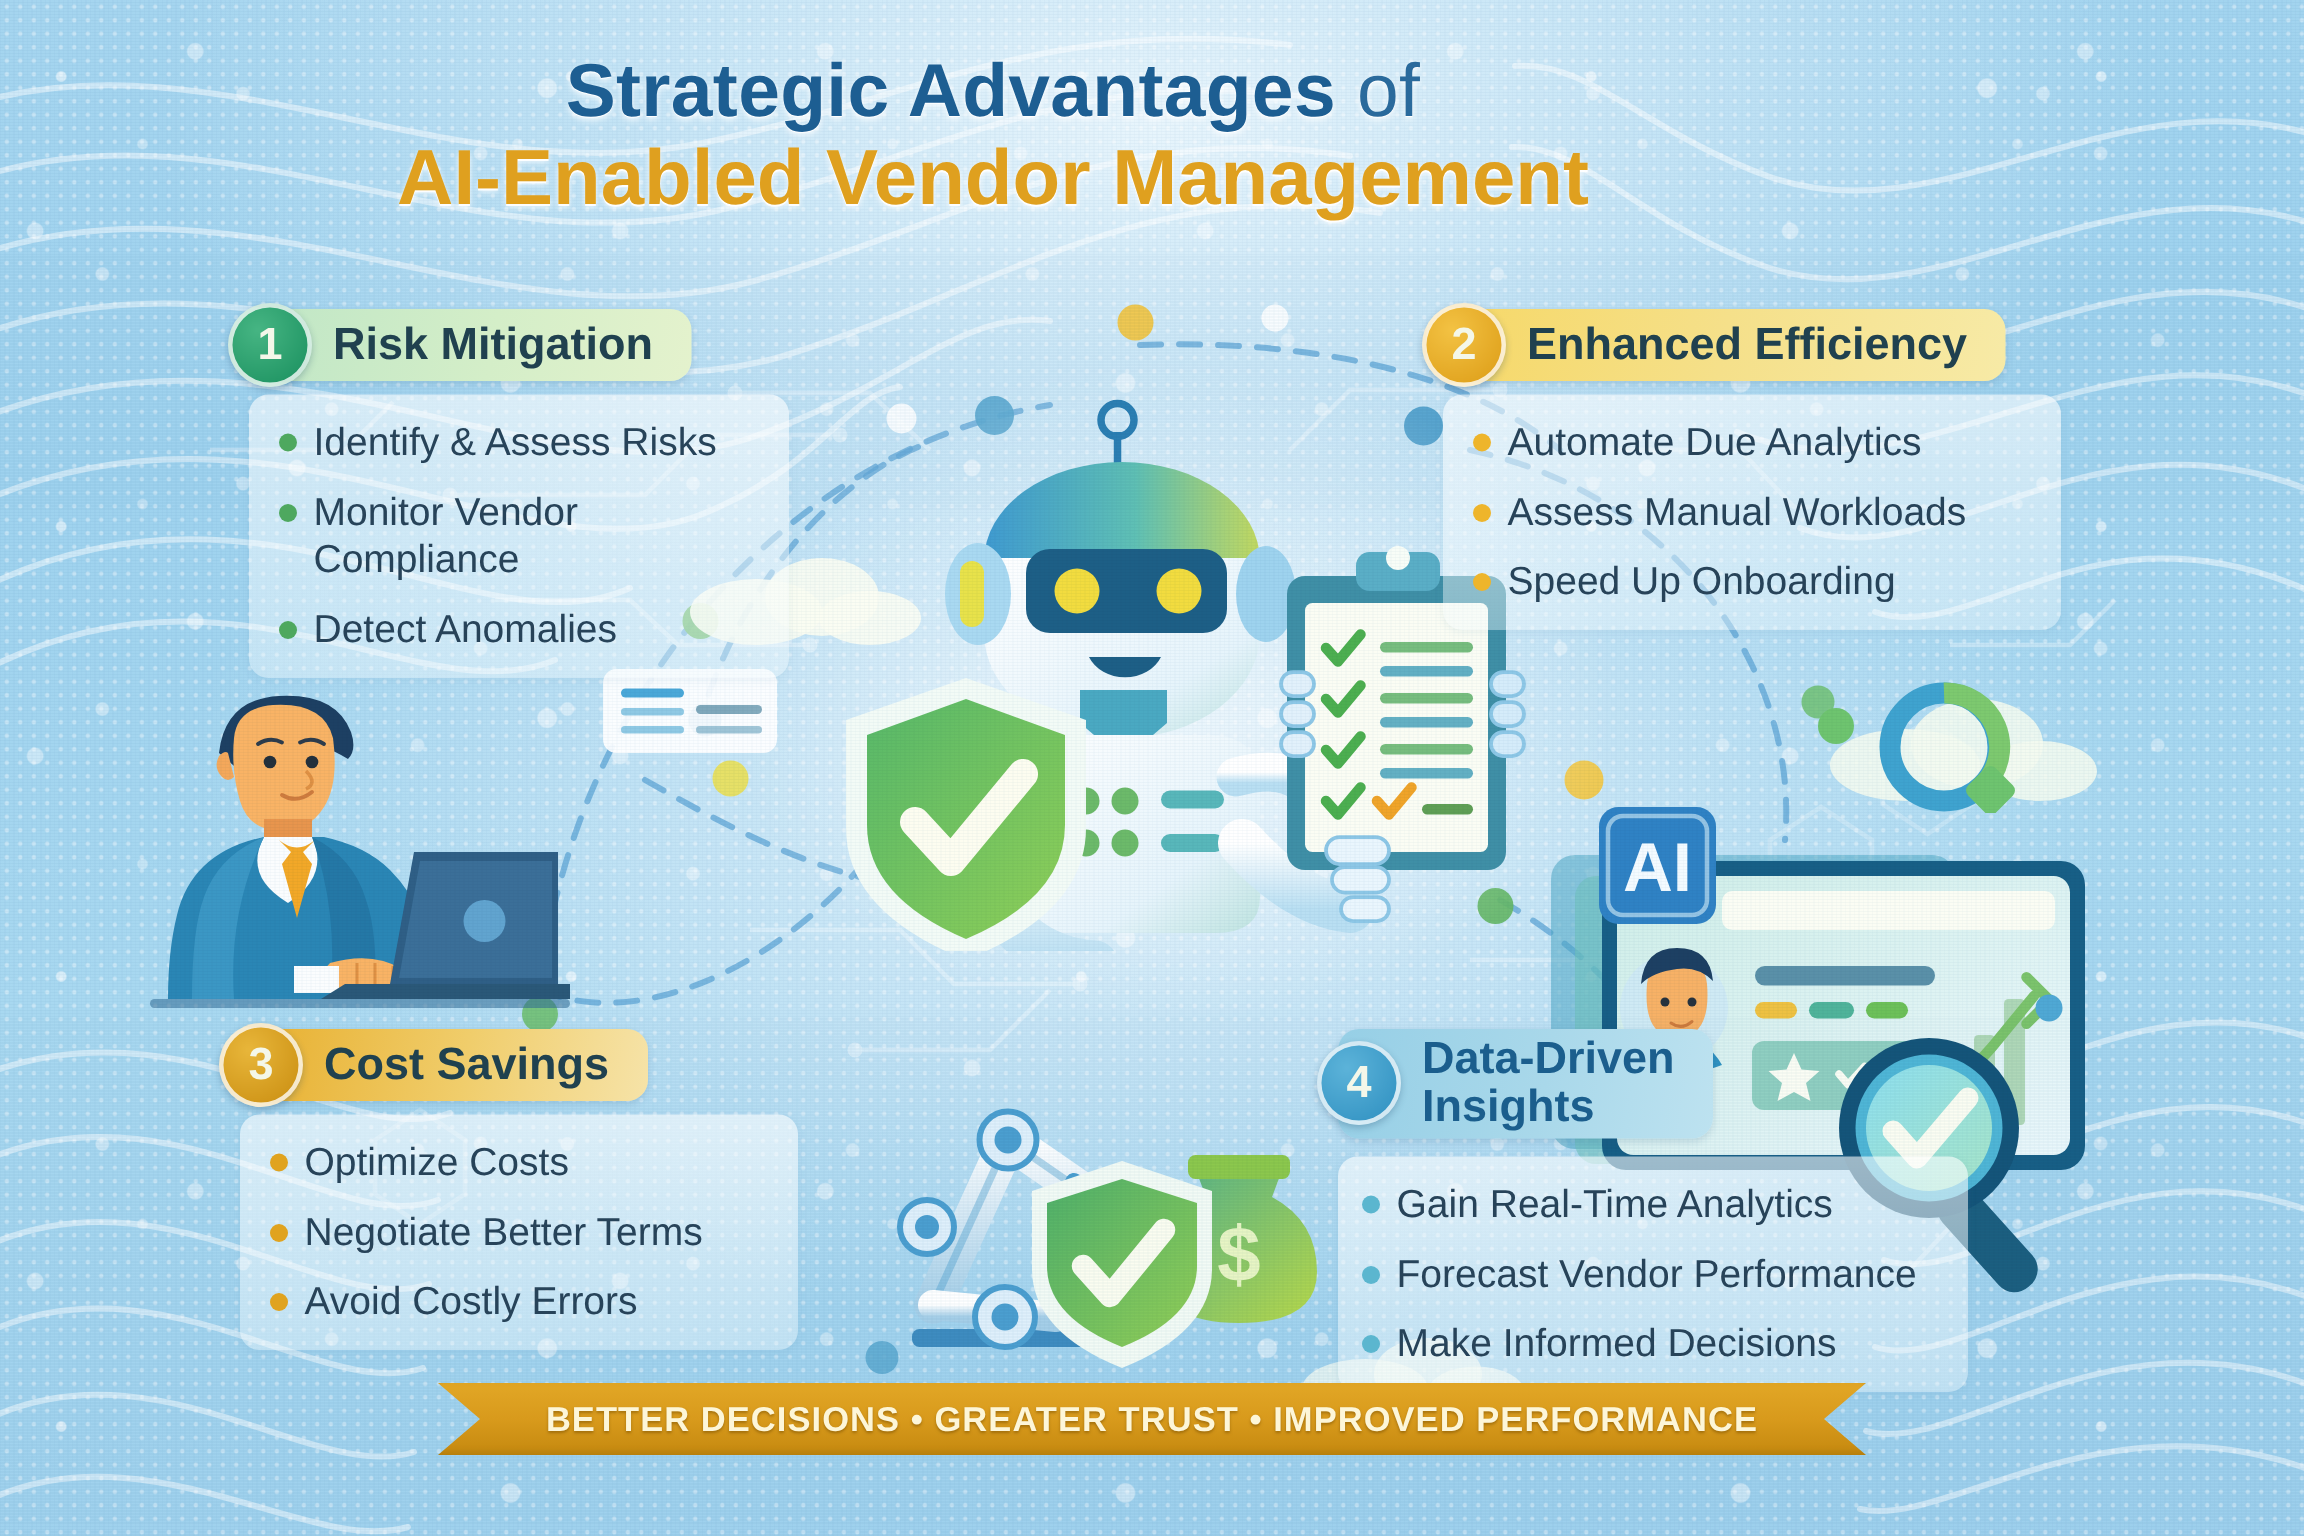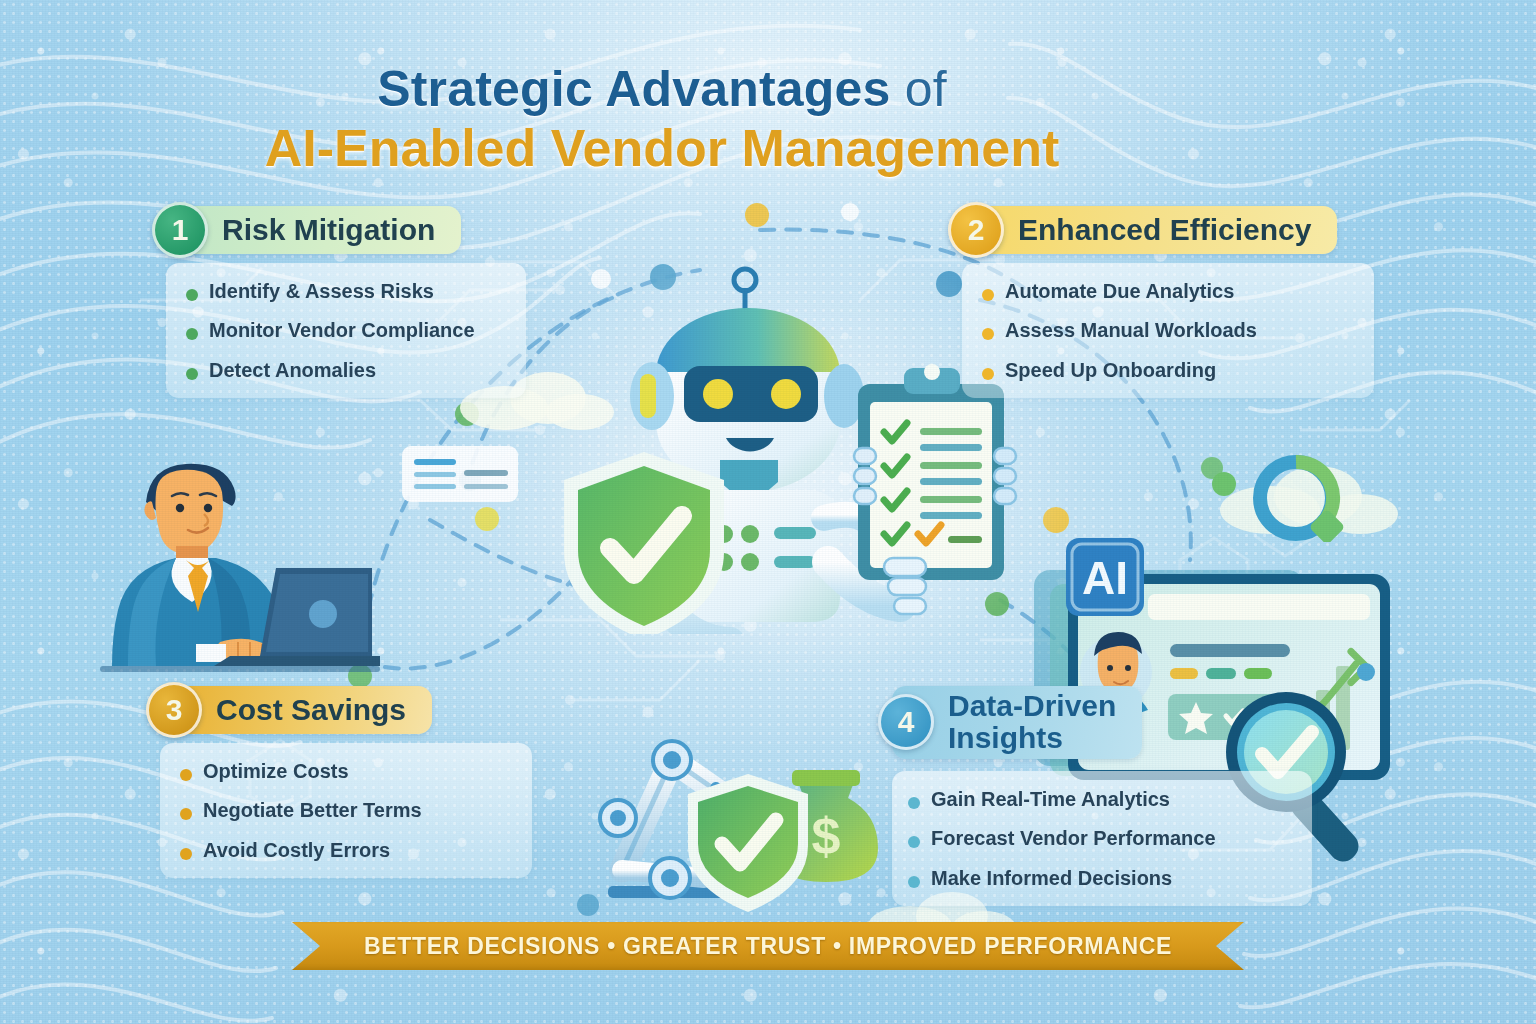--- a/index.html
+++ b/index.html
@@ -49,21 +49,21 @@
       repeating-linear-gradient(0deg, rgba(90,140,175,.30) 0 1px, rgba(255,255,255,0) 1px 2px),
       repeating-linear-gradient(90deg, rgba(90,140,175,.22) 0 1px, rgba(255,255,255,0) 1px 3px);
   }
   .glow-center{
     position:absolute;left:470px;top:230px;width:620px;height:460px;
     background:radial-gradient(ellipse at center, rgba(255,255,255,.55) 0%, rgba(255,255,255,0) 68%);
     pointer-events:none;
   }
 
   
-  .title-wrap{position:absolute;left:0;top:32px;width:1324px;text-align:center;margin-top:29px;}
+  .title-wrap{position:absolute;left:0;top:32px;width:1324px;text-align:center;}
   .title-l1{
     font-size:50px;font-weight:700;color:#1d5e92;letter-spacing:.2px;line-height:1.12;
     text-shadow:0 2px 4px rgba(255,255,255,.85), 0 1px 0 rgba(255,255,255,.9);
   }
   .title-l1 .light{font-weight:400;color:#2a6a9c;}
   .title-l2{
     font-size:52px;font-weight:700;color:#dfa01f;line-height:1.12;margin-top:2px;
     text-shadow:0 2px 4px rgba(255,255,255,.85), 0 1px 0 rgba(255,255,255,.9);
   }
 
@@ -84,21 +84,21 @@
     box-shadow:0 2px 5px rgba(30,70,105,.28);
   }
   .bullets{
     margin-top:9px;padding:16px 22px 16px 20px;border-radius:13px;
     background:linear-gradient(180deg, rgba(255,255,255,.58), rgba(242,250,253,.40));
     box-shadow:0 1px 6px rgba(80,140,180,.10);
   }
   .bullet{display:flex;align-items:flex-start;gap:11px;margin:0 0 15px 0;}
   .bullet:last-child{margin-bottom:0;}
   .dot{width:12px;height:12px;border-radius:50%;flex:0 0 12px;margin-top:10px;}
-  .btext{font-size:20px;color:#274359;line-height:1.22;font-weight:bold;}
+  .btext{font-size:26px;color:#274359;line-height:1.22;}
 
   
   .t1 .pill{background:linear-gradient(100deg,#bfe6c6 0%, #d4eec8 55%, #e4f2cd 100%);}
   .t1 .pill-text{color:#20414f;}
   .t1 .badge{background:radial-gradient(circle at 34% 30%, #46b583, #198f5e);}
   
   .t2 .pill{background:linear-gradient(100deg,#f6d867 0%, #f5e08a 50%, #f7eaa6 100%);}
   .t2 .pill-text{color:#20414f;}
   .t2 .badge{background:radial-gradient(circle at 34% 30%, #f3c243, #dc9c16);}
   

